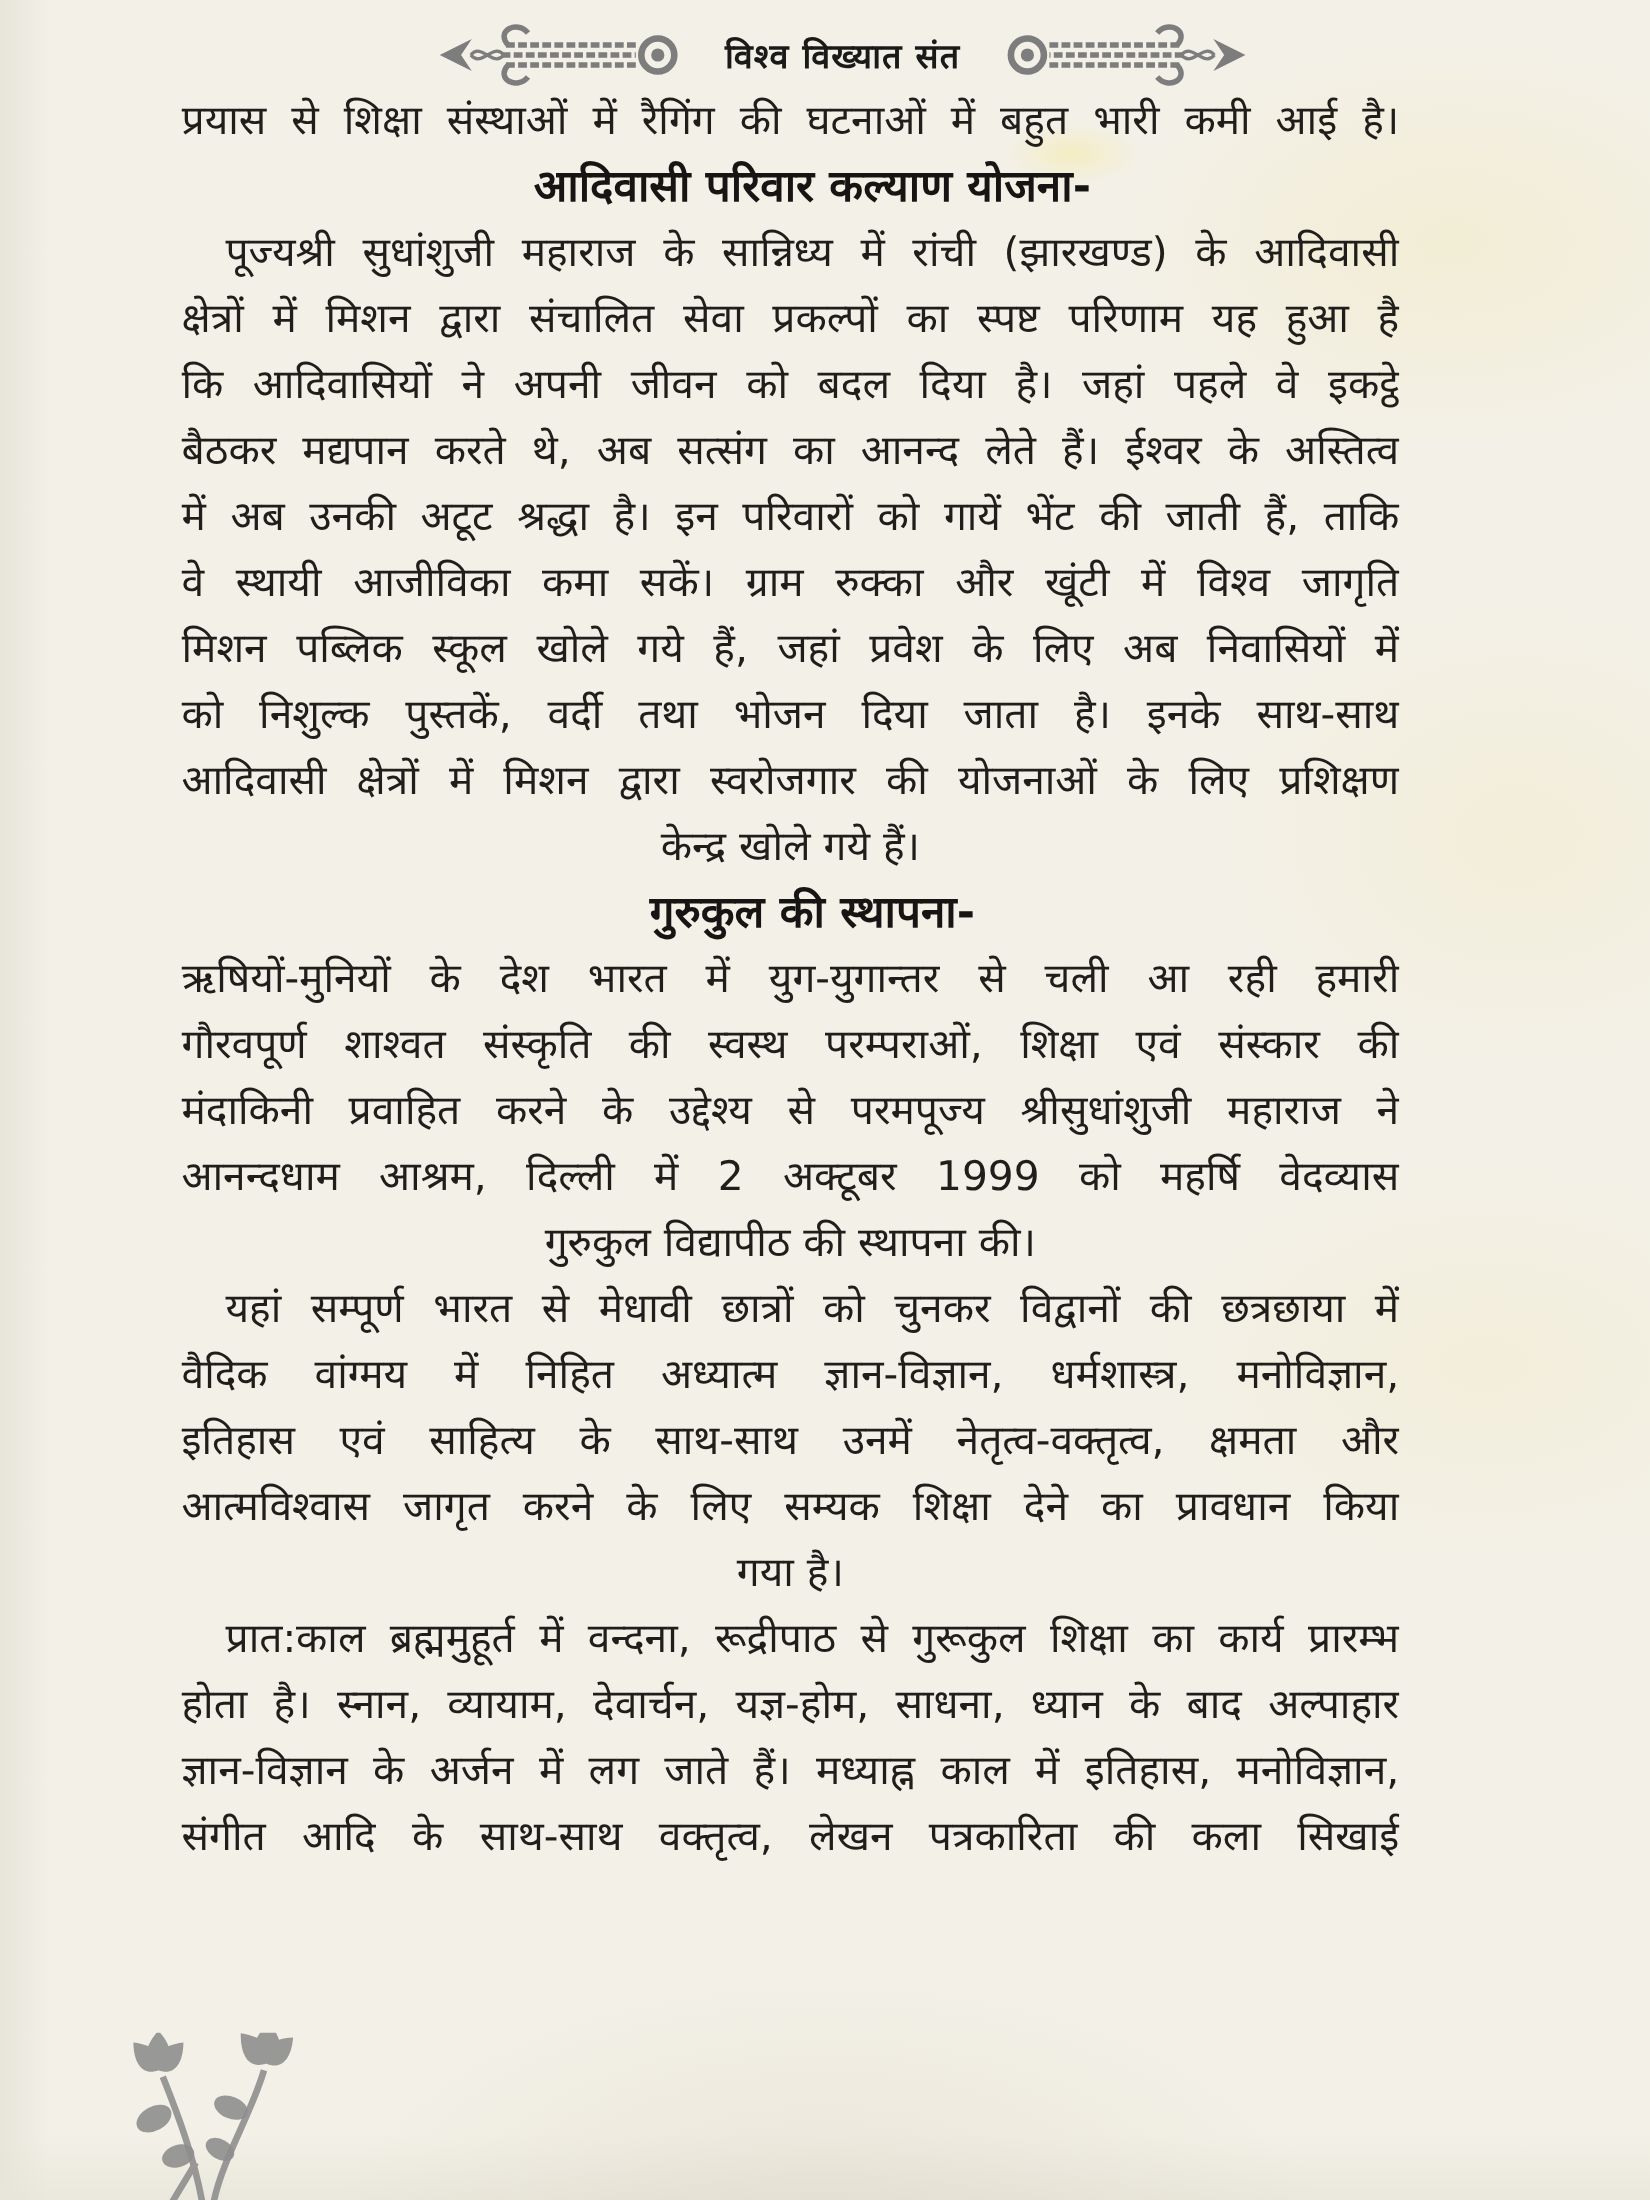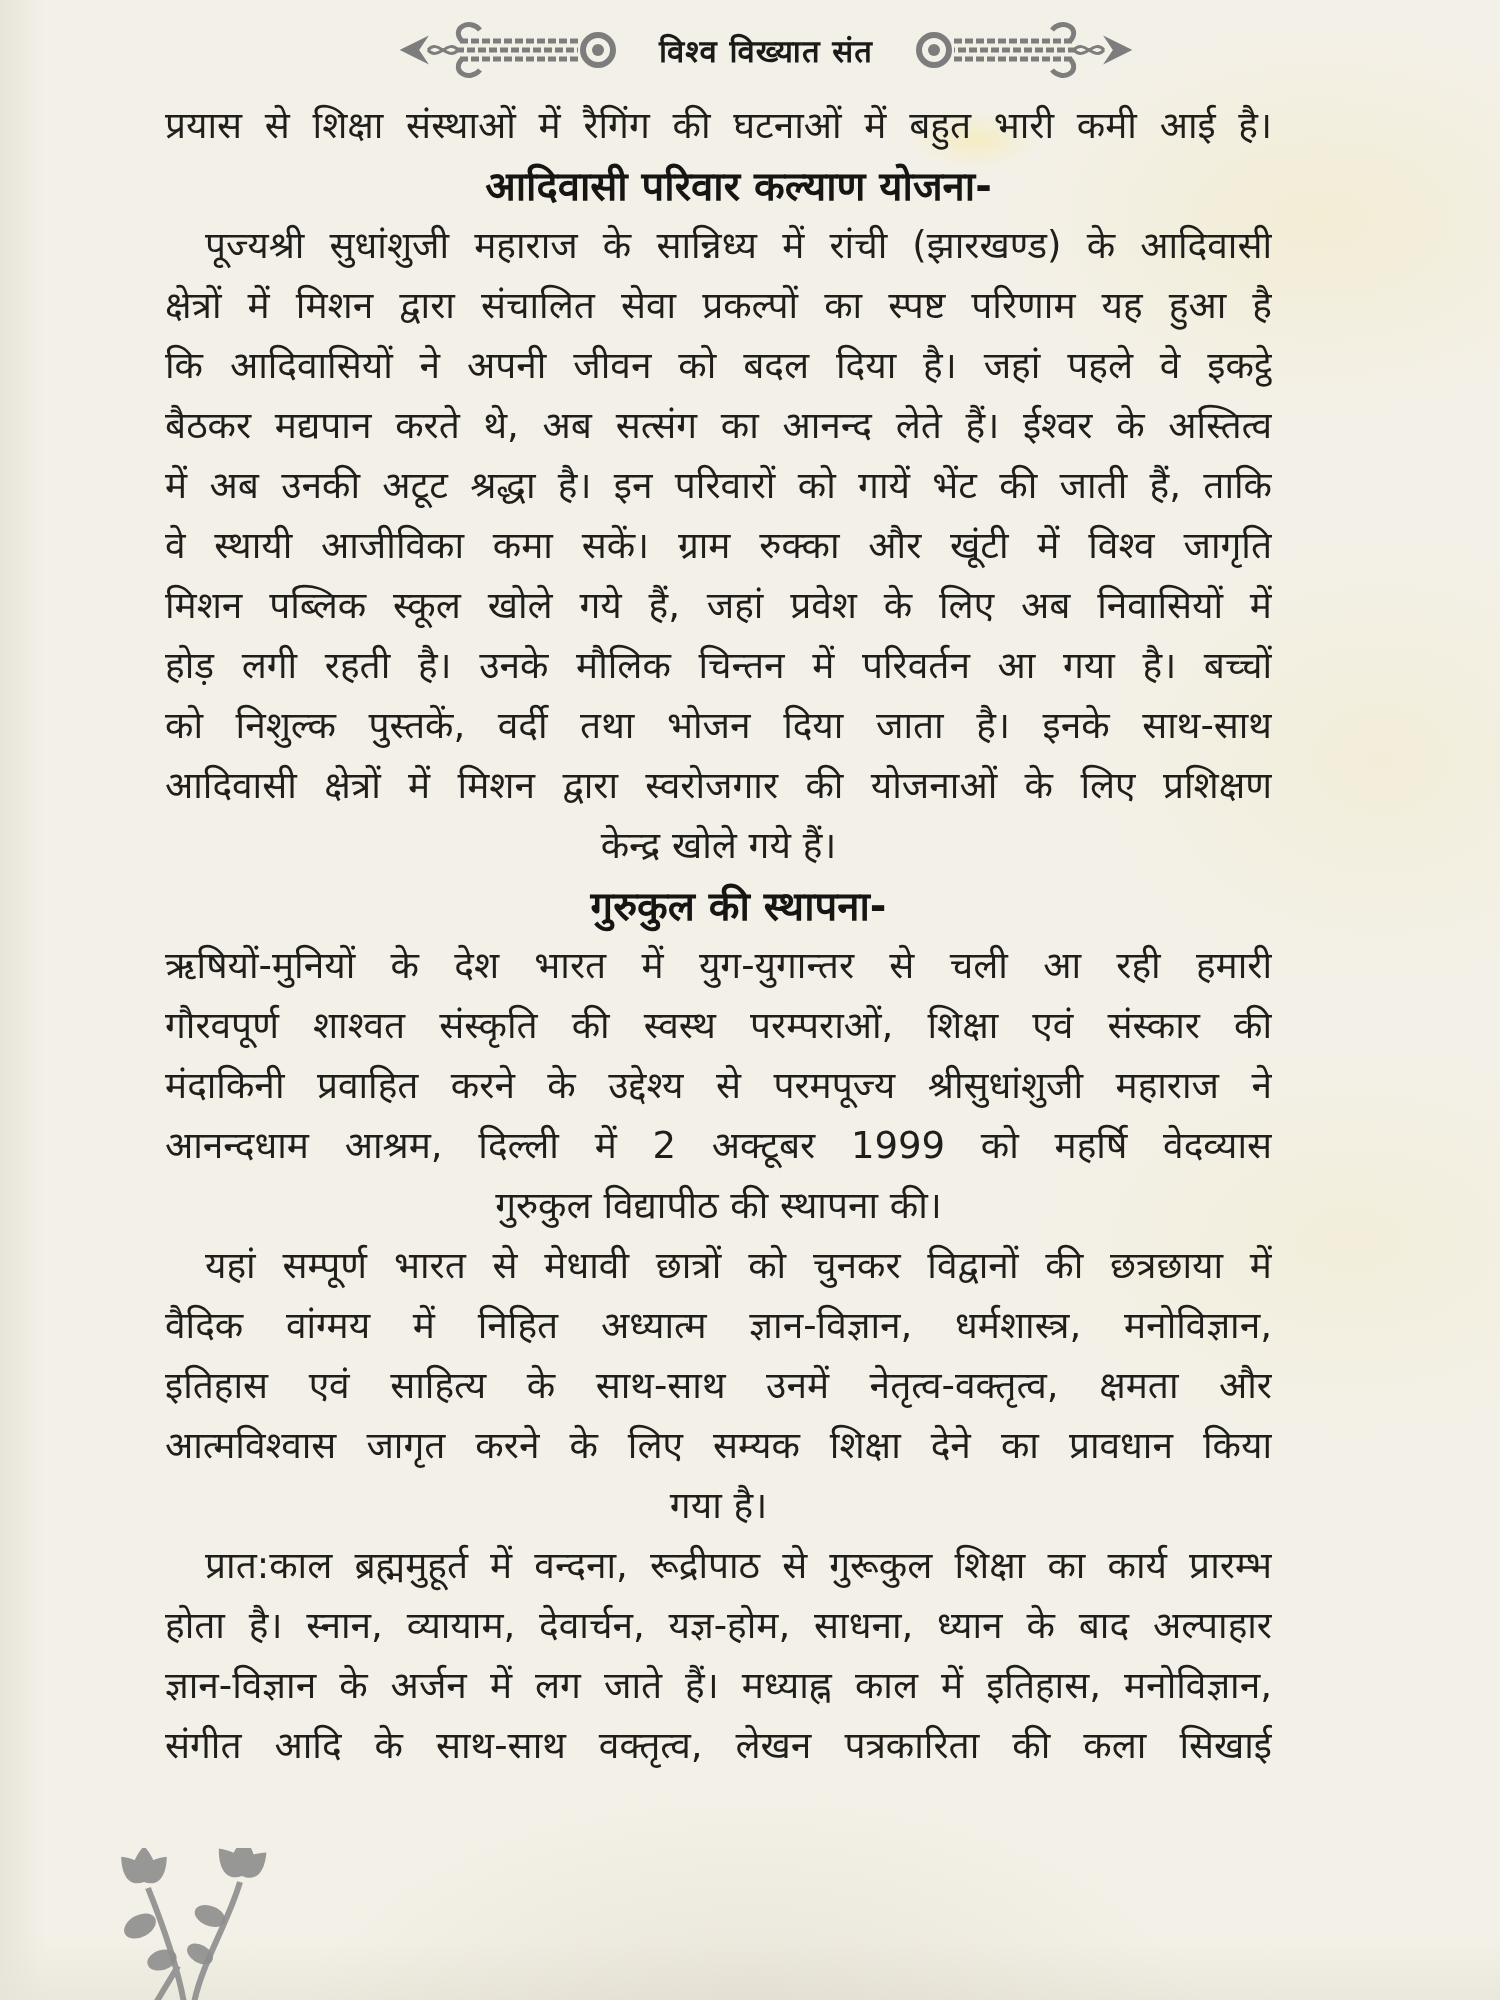--- a/index.html
+++ b/index.html
@@ -26,21 +26,21 @@
     position:absolute; top:20px; left:16px; width:100%;
     display:flex; justify-content:center; align-items:center;
   }
   .header .ornament { flex:0 0 auto; }
   .header-title {
     margin:0 26px;
     font-size:31px; font-weight:700; color:#1a1a18;
     white-space:nowrap; letter-spacing:1px;
   }
   .text-block {
-    position:absolute; left:165px; top:96px; width:1107px;
+    position:absolute; left:165px; top:80px; width:1107px;
   }
   .line {
     height:60px; line-height:60px;
     font-size:37px; color:#201e1b;
     text-align:center; overflow:hidden;
     white-space:normal;
   }
   .line.justify { text-align:justify; text-align-last:justify; }
   .line.indent { padding-left:40px; }
   .line.heading { font-weight:700; font-size:40px; color:#161513; }
@@ -92,21 +92,20 @@
   <div class="text-block">
       <div class="line justify">प्रयास से शिक्षा संस्थाओं में रैगिंग की घटनाओं में बहुत भारी कमी आई है।</div>
       <div class="line heading indent">आदिवासी परिवार कल्याण योजना-</div>
       <div class="line indent justify">पूज्यश्री सुधांशुजी महाराज के सान्निध्य में रांची (झारखण्ड) के आदिवासी</div>
       <div class="line justify">क्षेत्रों में मिशन द्वारा संचालित सेवा प्रकल्पों का स्पष्ट परिणाम यह हुआ है</div>
       <div class="line justify">कि आदिवासियों ने अपनी जीवन को बदल दिया है। जहां पहले वे इकट्ठे</div>
       <div class="line justify">बैठकर मद्यपान करते थे, अब सत्संग का आनन्द लेते हैं। ईश्वर के अस्तित्व</div>
       <div class="line justify">में अब उनकी अटूट श्रद्धा है। इन परिवारों को गायें भेंट की जाती हैं, ताकि</div>
       <div class="line justify">वे स्थायी आजीविका कमा सकें। ग्राम रुक्का और खूंटी में विश्व जागृति</div>
       <div class="line justify">मिशन पब्लिक स्कूल खोले गये हैं, जहां प्रवेश के लिए अब निवासियों में</div>
-      <div class="line justify">होड़ लगी रहती है। उनके मौलिक चिन्तन में परिवर्तन आ गया है। बच्चों</div>
       <div class="line justify">को निशुल्क पुस्तकें, वर्दी तथा भोजन दिया जाता है। इनके साथ-साथ</div>
       <div class="line justify">आदिवासी क्षेत्रों में मिशन द्वारा स्वरोजगार की योजनाओं के लिए प्रशिक्षण</div>
       <div class="line">केन्द्र खोले गये हैं।</div>
       <div class="line heading indent">गुरुकुल की स्थापना-</div>
       <div class="line justify">ऋषियों-मुनियों के देश भारत में युग-युगान्तर से चली आ रही हमारी</div>
       <div class="line justify">गौरवपूर्ण शाश्वत संस्कृति की स्वस्थ परम्पराओं, शिक्षा एवं संस्कार की</div>
       <div class="line justify">मंदाकिनी प्रवाहित करने के उद्देश्य से परमपूज्य श्रीसुधांशुजी महाराज ने</div>
       <div class="line justify">आनन्दधाम आश्रम, दिल्ली में 2 अक्टूबर 1999 को महर्षि वेदव्यास</div>
       <div class="line">गुरुकुल विद्यापीठ की स्थापना की।</div>
       <div class="line indent justify">यहां सम्पूर्ण भारत से मेधावी छात्रों को चुनकर विद्वानों की छत्रछाया में</div>

